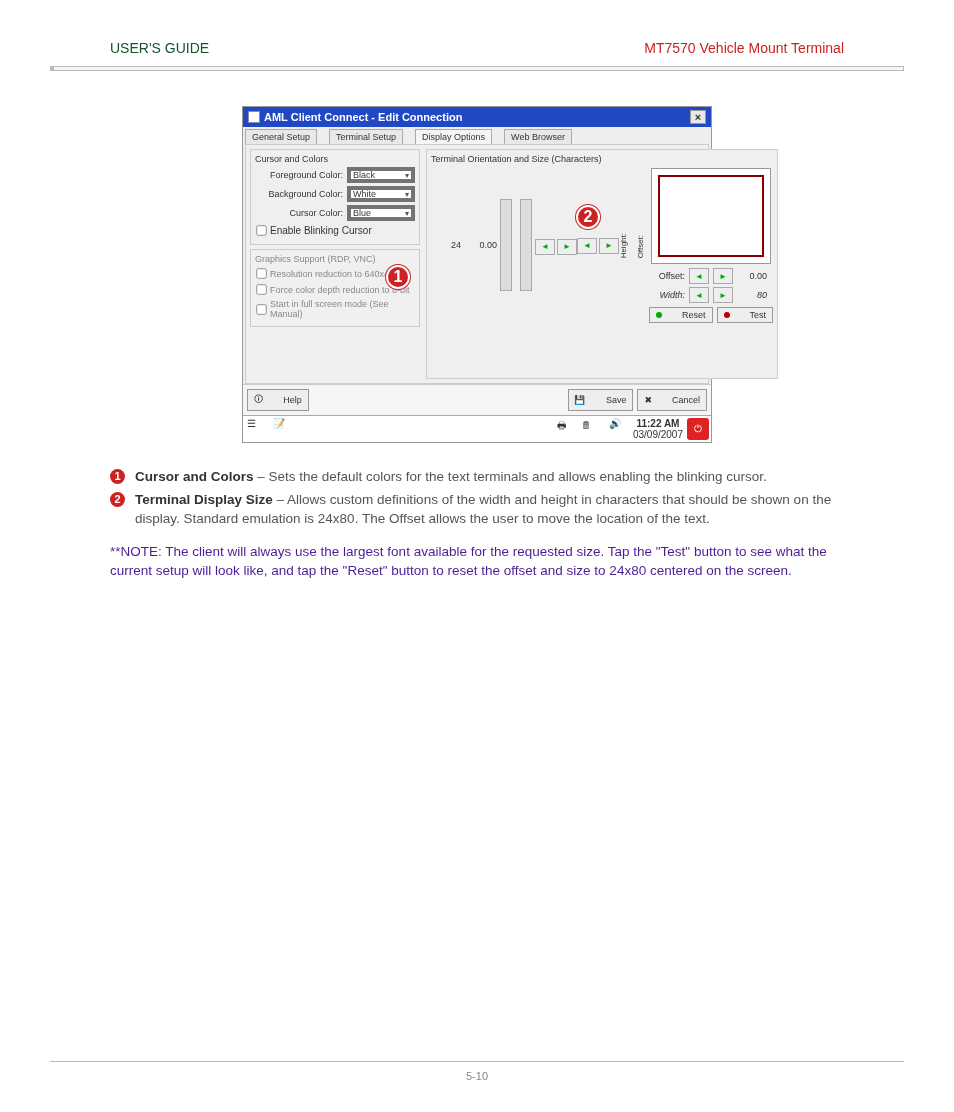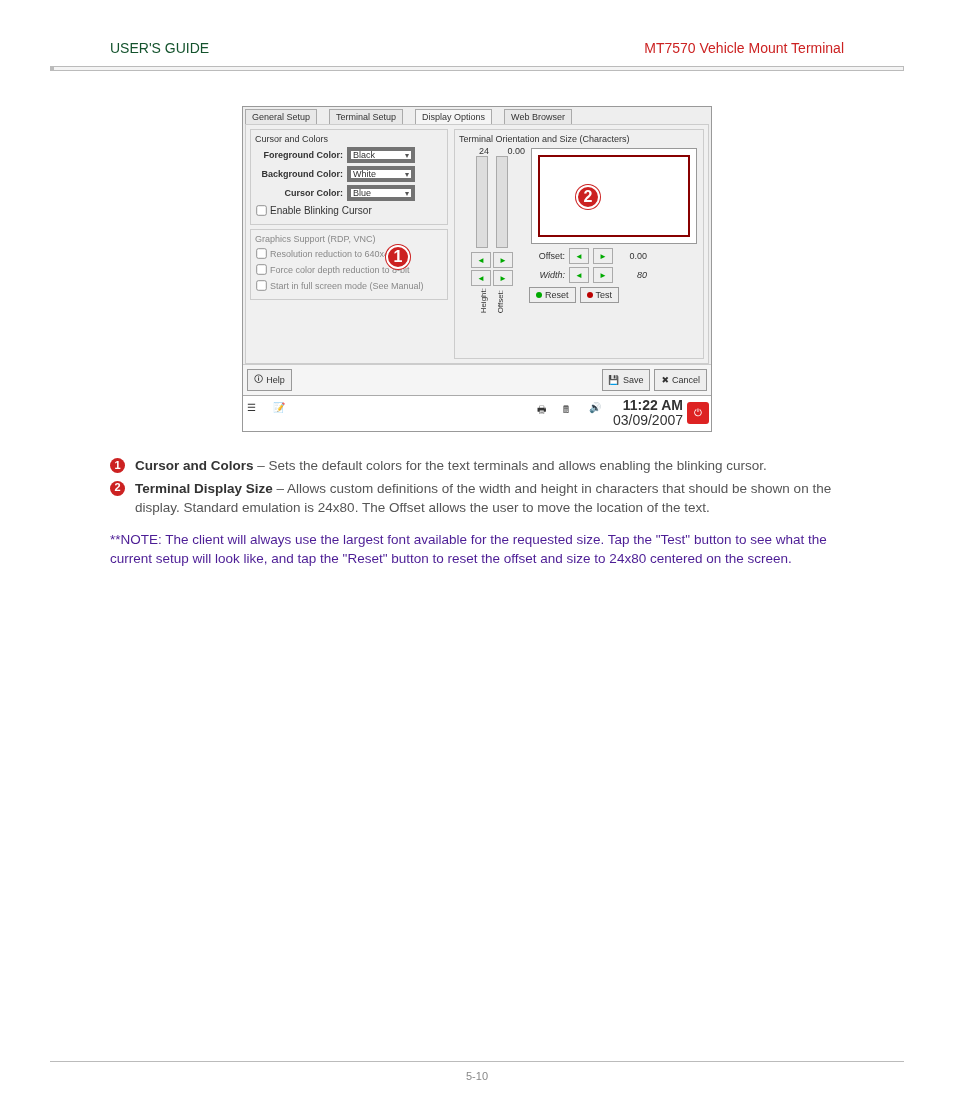--- a/index.html
+++ b/index.html
@@ -89,21 +89,21 @@
     border: 1px solid #ccc;
     margin: 0 2px;
     padding: 4px;
     display: flex;
     gap: 6px;
     position: relative;
   }
   .group { border: 1px solid #ccc; padding: 4px; background: #efefef; position: relative;}
   .group-title { font-size: 9px; color: #333; margin-bottom: 2px;}
   .row { display: flex; align-items: center; margin: 3px 0; }
-  .lbl { width: 92px; text-align: right; padding-right: 4px; font-size: 9px; color: #333; font-weight: bold;}
+  .lbl { width: 92px; text-align: right; padding-right: 4px; font-size: 9px; color: #333;}
   .sel {
     width: 68px; height: 16px;
     background: #fff; border: 4px solid #737373;
     font-size: 9px; padding-left: 2px;
     display: inline-flex; align-items: center;
     position: relative;
   }
   .sel::after {
     content: "▾"; position: absolute; right: 2px; font-size: 8px; color:#555;
   }
@@ -129,38 +129,38 @@
   .arrowbtn .g { color: #0a0; }
   .numtxt { font-size: 9px; width: 30px; text-align: right; display:inline-block;}
   .slider-col {
     display: flex; flex-direction: column; align-items:center;
     width: 18px;
   }
   .slider-v { background: #ddd; border: 1px solid #aaa; width: 12px; flex:1; }
   .btm-btns { display: flex; gap: 4px; margin-top: 4px;}
   .btn {
     background: #eee; border: 1px solid #999; padding: 2px 6px; font-size: 9px;
-    display: inline-flex; align-items: center; gap: 3px;
+    display: inline-flex; align-items: center; gap: 20px;
   }
   .dot-g { width:6px;height:6px;border-radius:50%;background:#0a0;}
   .dot-r { width:6px;height:6px;border-radius:50%;background:#b00;}
   .gs-group { border:1px solid #ccc; margin-top:4px; padding:4px; color:#888; font-size:9px;}
   .footer-bar {
     background: #f5f5f5; border-top:1px solid #ccc;
     display:flex; justify-content: space-between; padding: 4px;
   }
   .footer-bar .btn { color:#333;}
   .taskbar {
     background: #fff;
     display: flex; align-items: center;
     padding: 2px;
     border-top: 1px solid #aaa;
   }
   .tb-icon { width: 22px; height:22px; display:inline-block; margin: 0 2px;}
-  .tb-clock { margin-left:auto; font-size:14px; text-align:right; line-height:1.1;}
+  .tb-clock { margin-left:auto; font-size:10px; text-align:center; line-height:1.1;}
   .tb-power { width:22px; height:22px; background:#d22; color:#fff; display:flex;align-items:center;justify-content:center; margin-left:4px; border-radius:3px;}
   
   .callout {
     position: absolute;
     width: 24px; height: 24px;
     border-radius: 50%;
     background: #c22;
     color: #fff;
     font-weight: bold;
     font-size: 16px;
@@ -191,20 +191,25 @@
 <div class="page">
   <div class="hdr">
     <div class="l">USER'S GUIDE</div>
     <div class="r">MT7570 Vehicle Mount Terminal</div>
   </div>
   <div class="hdr-rule"></div>
 
   <div class="content">
 
     <div class="shot">
+      <div class="titlebar">
+        <span class="appicon"></span>
+        <span>AML Client Connect - Edit Connection</span>
+        <span class="x">×</span>
+      </div>
       <div class="tabs">
         <div class="tab">General Setup</div>
         <div class="tab">Terminal Setup</div>
         <div class="tab active">Display Options</div>
         <div class="tab">Web Browser</div>
       </div>
 
       <div class="panel">
 
         <div class="left-col">
@@ -244,21 +249,21 @@
               </div>
           </div>
         </div>
 
         <div class="right-col">
           <div class="group" style="height: 230px;">
             <div class="group-title">Terminal Orientation and Size (Characters)</div>
 
             <div style="display:flex; gap:4px;">
 
-              <div style="display:flex; flex-direction:column; align-items:center;">
+              <div style="display:flex; flex-direction:row; align-items:center;">
                 <div style="display:flex; gap:6px; font-size:9px;">
                   <span class="numtxt">24</span>
                   <span class="numtxt">0.00</span>
                 </div>
                 <div style="display:flex; height:92px; gap:2px;">
                   <div class="slider-col">
                       <div class="slider-v"></div>
                     </div>
                   <div class="slider-col">
                       <div class="slider-v"></div>

